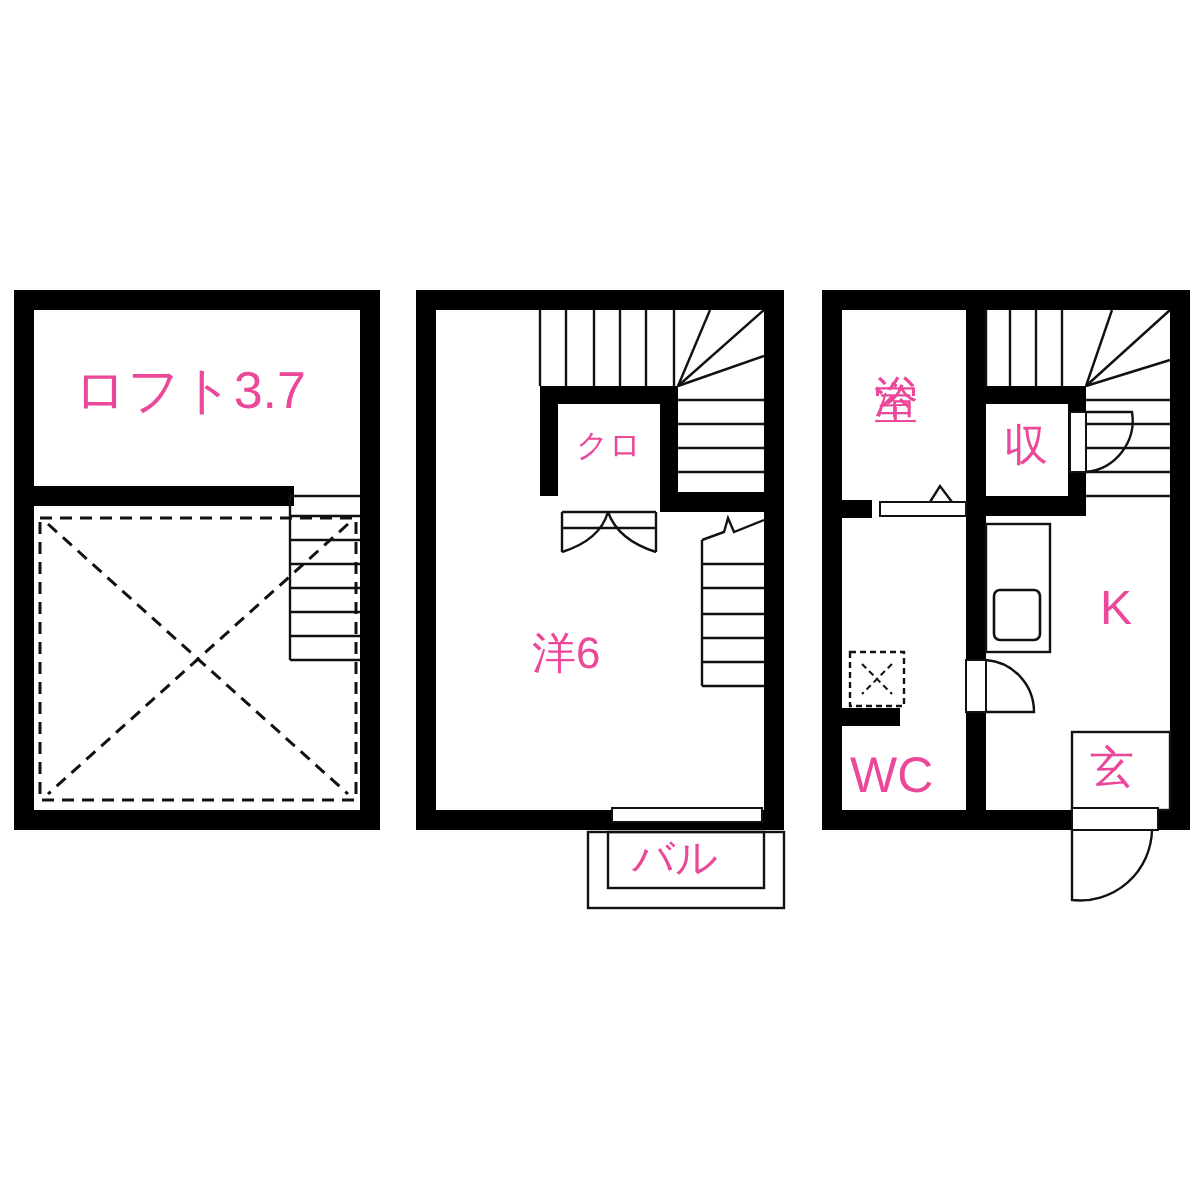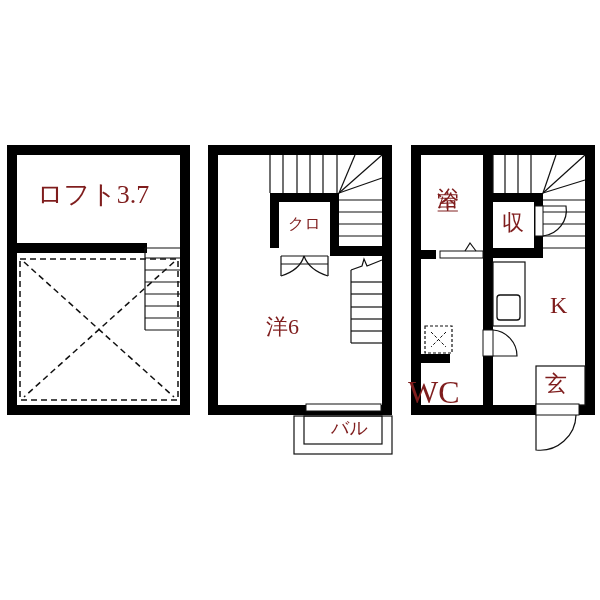--- a/index.html
+++ b/index.html
@@ -1,18 +1,18 @@
 <!DOCTYPE html>
 <html><head>
   <meta charset="utf-8">
   <style>
     html, body { margin: 0; padding: 0; background: #ffffff; }
     body { width: 600px; height: 600px; overflow: hidden; position: relative; }
     svg { position: absolute; left: 0; top: 0; }
-    .lbl { position: absolute; font-family: Liberation Serif, serif; color: #7f1d1d; white-space: nowrap; line-height: 1; }
+    .lbl { position: absolute; font-family: Liberation Sans, sans-serif; color: #ec4899; white-space: nowrap; line-height: 1; }
     .lbl-vert { writing-mode: vertical-rl; letter-spacing: 2px; }
   </style>
 </head>
 <body>
 
 <svg width="600" height="600" viewBox="0 0 600 600">
 
   <g stroke="#111" fill="none">
 
     <rect x="12" y="150" width="173" height="260" fill="none" stroke="#000" stroke-width="10"></rect>
@@ -128,19 +128,19 @@
     <rect x="536" y="366" width="49" height="39" stroke-width="1.2"></rect>
     <rect x="536" y="404" width="43" height="11" fill="#fff" stroke="#111" stroke-width="1"></rect>
     <path d="M536 415 V450 A36 36 0 0 0 576 415" stroke-width="1.2"></path>
   </g>
 </svg>
 
 <div class="lbl" style="left:37px; top:182px; font-size:26px;">ロフト3.7</div>
 
 <div class="lbl" style="left:266px; top:316px; font-size:22px;">洋6</div>
 <div class="lbl" style="left:288px; top:216px; font-size:16px;">クロ</div>
-<div class="lbl" style="left:331px; top:419px; font-size:18px;">バル</div>
+<div class="lbl" style="left:316px; top:419px; font-size:21px;">バル</div>
 
 <div class="lbl lbl-vert" style="left:437px; top:170px; font-size:22px;">浴室</div>
 <div class="lbl" style="left:502px; top:212px; font-size:22px;">収</div>
 <div class="lbl" style="left:550px; top:293px; font-size:24px;">K</div>
-<div class="lbl" style="left:408px; top:376px; font-size:32px;">WC</div>
+<div class="lbl" style="left:425px; top:376px; font-size:25px;">WC</div>
 <div class="lbl" style="left:545px; top:373px; font-size:22px;">玄</div>
 
 </body></html>

